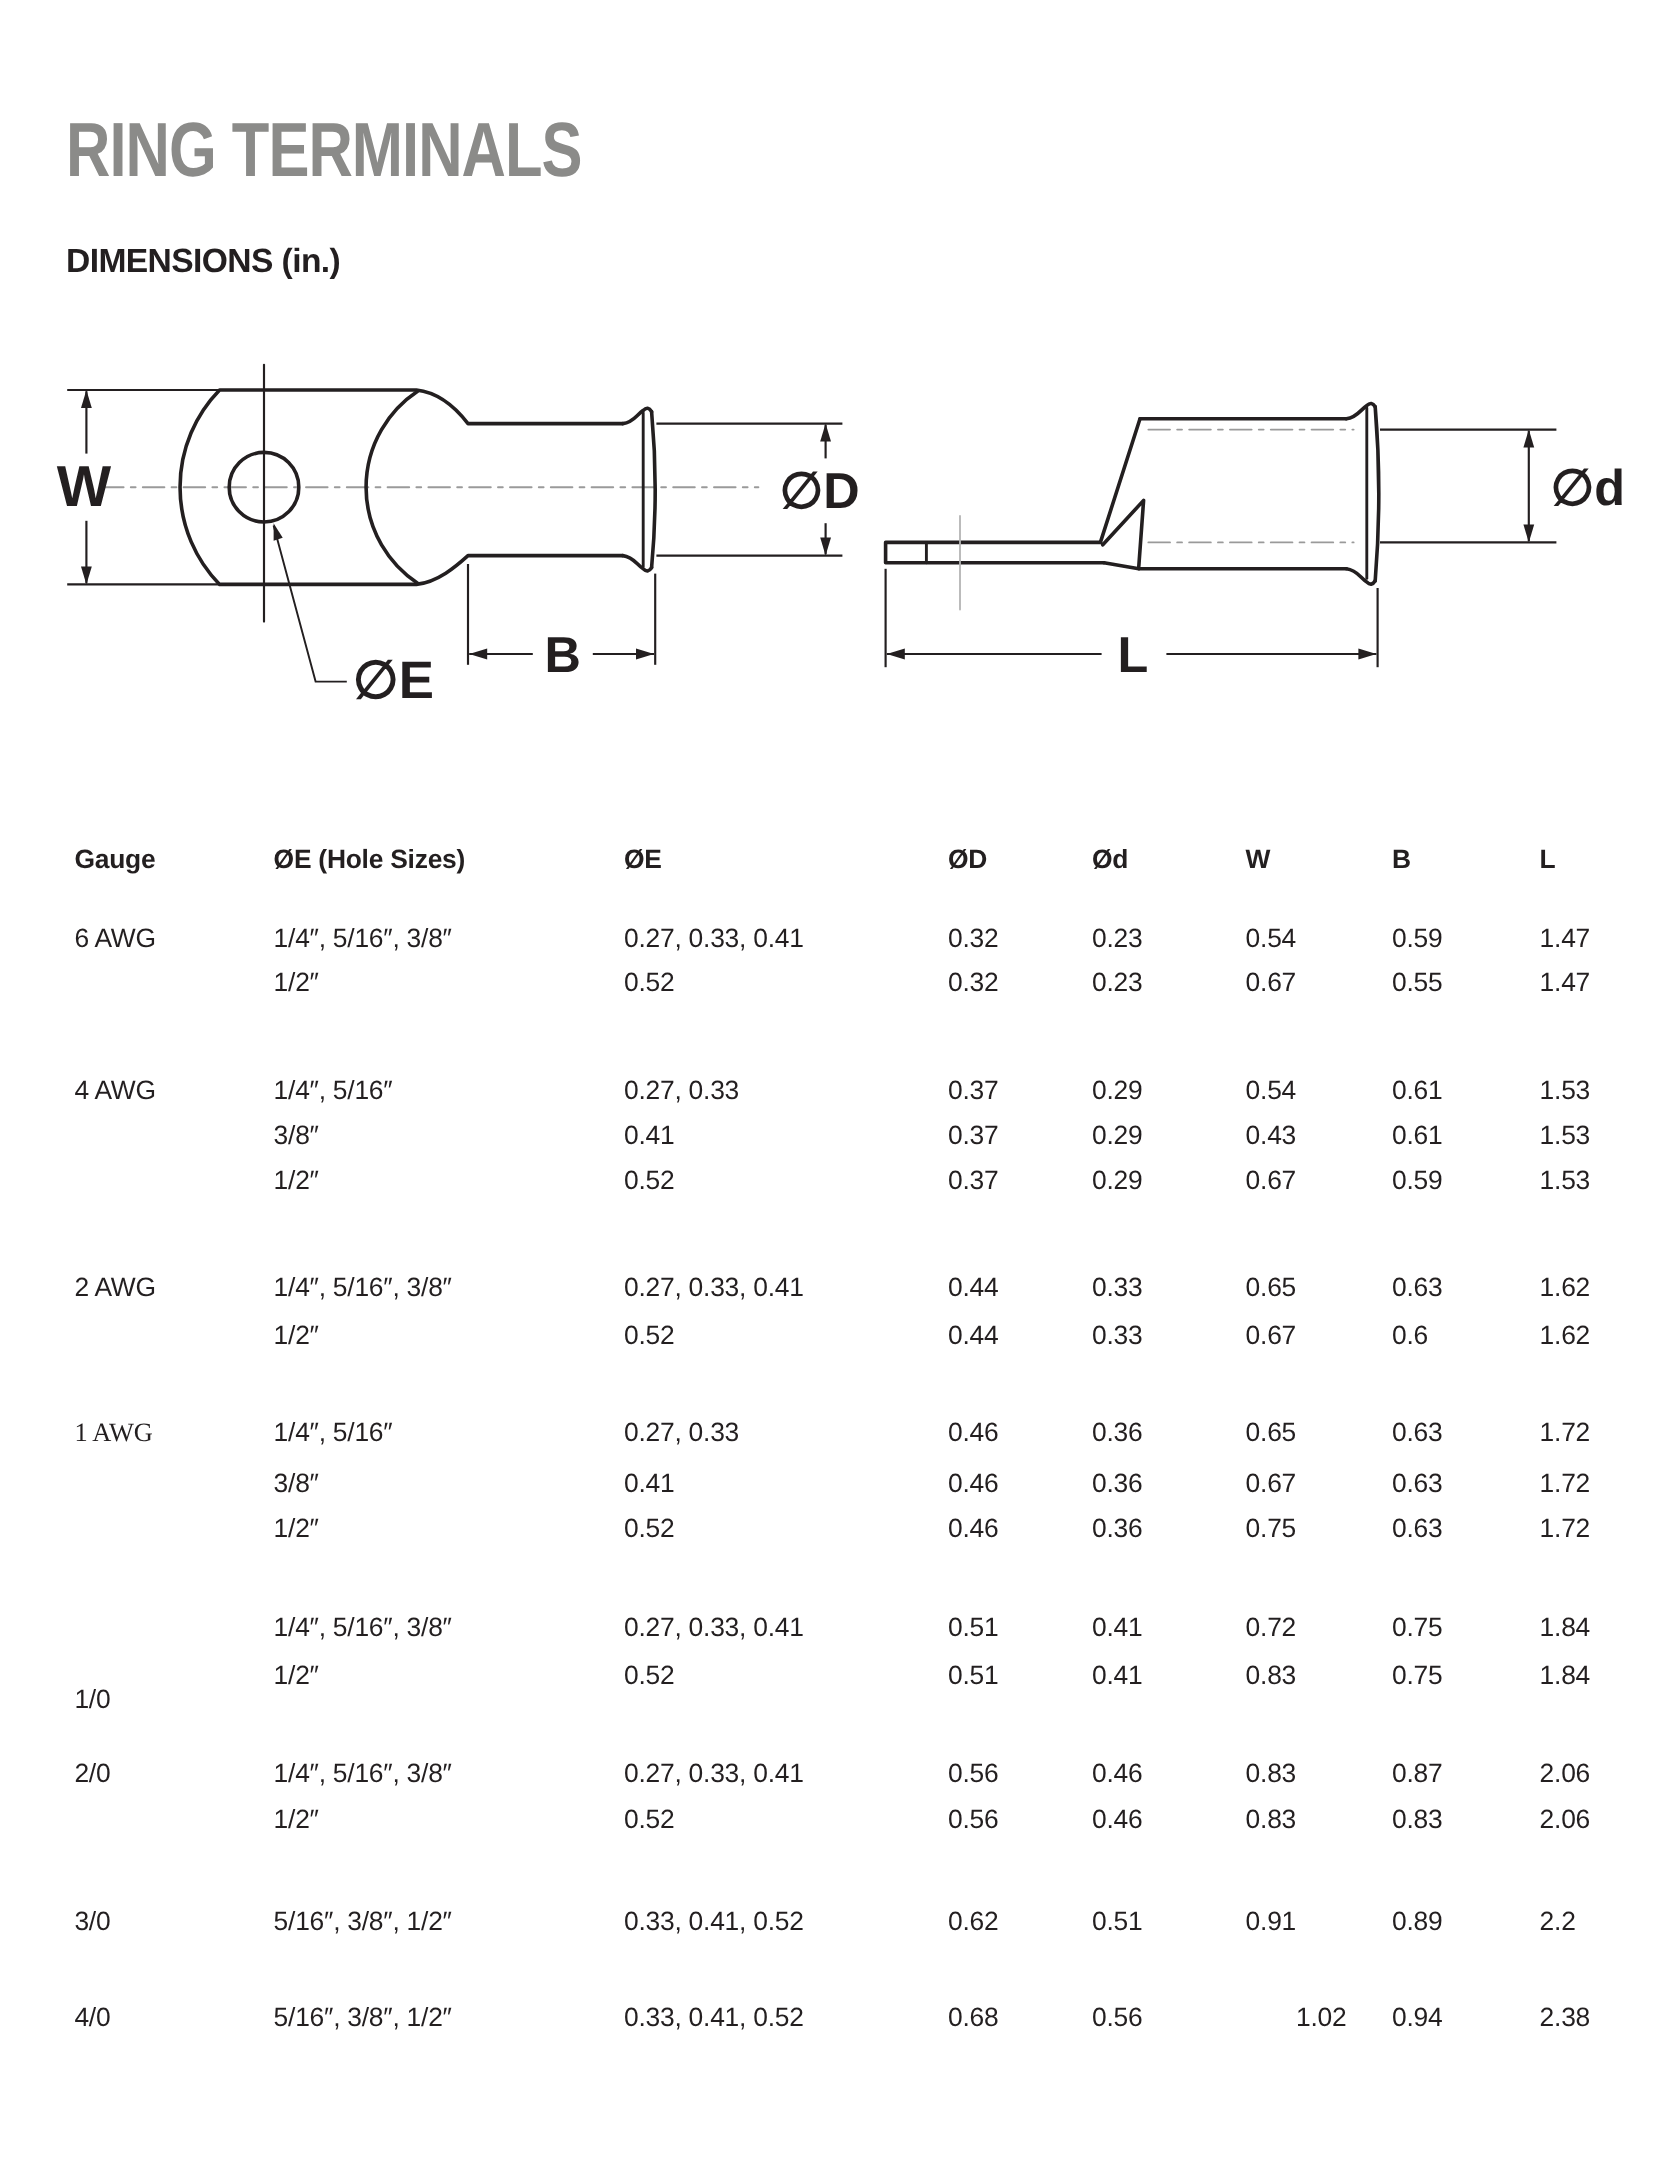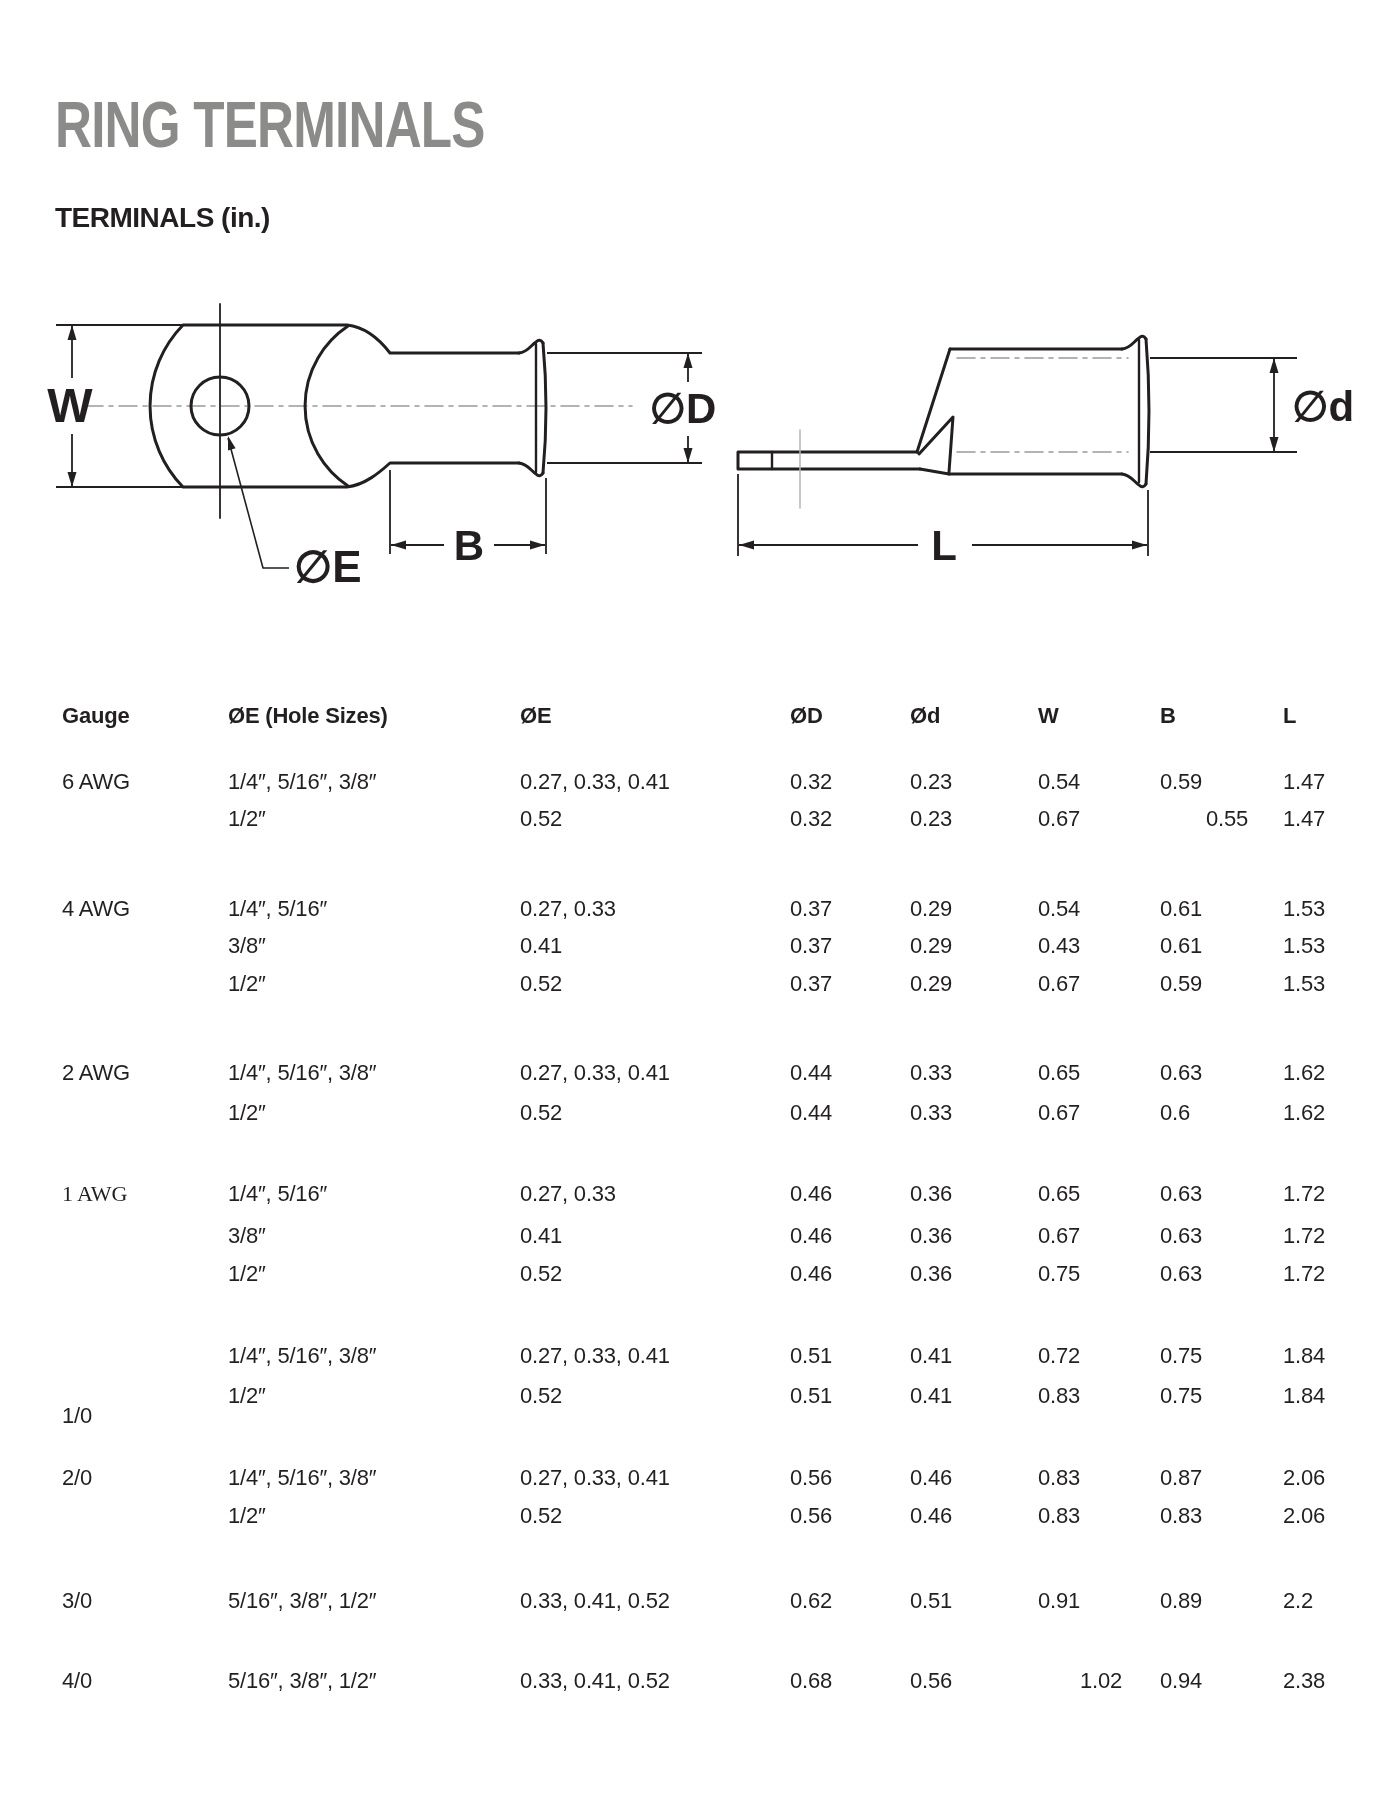--- a/index.html
+++ b/index.html
@@ -22,21 +22,21 @@
     position:absolute;font-size:22px;color:#231f20;white-space:nowrap;
     letter-spacing:-0.2px;
   }
   .header-cell{font-weight:bold;}
   svg text{font-family:"Liberation Sans", sans-serif;font-weight:bold;fill:#231f20;}
 </style>
 </head>
 <body>
 
 <div class="abs" id="page-title">RING TERMINALS</div>
-<div class="abs" id="section-heading">TERMINALS (in.)</div>
+<div class="abs" id="section-heading">DIMENSIONS (in.)</div>
 
 <svg id="diagram-svg" class="abs" width="1400" height="335" viewBox="0 0 1400 335">
 
   <g fill="none" stroke="#231f20" stroke-width="3" stroke-linecap="round" stroke-linejoin="round">
 
     <g stroke="#9a9a9a" stroke-width="1.6">
       <line x1="85" y1="146" x2="632" y2="146" stroke-dasharray="18 6 4 6"></line>
       <line x1="220" y1="44" x2="220" y2="258" stroke="#231f20" stroke-width="1.8"></line>
     </g>
 
@@ -147,21 +147,21 @@
     <span class="cell" style="left: 790px; top: 769px;">0.32</span>
     <span class="cell" style="left: 910px; top: 769px;">0.23</span>
     <span class="cell" style="left: 1038px; top: 769px;">0.54</span>
     <span class="cell" style="left: 1160px; top: 769px;">0.59</span>
     <span class="cell" style="left: 1283px; top: 769px;">1.47</span>
     <span class="cell" style="left: 228px; top: 806px;">1/2″</span>
     <span class="cell" style="left: 520px; top: 806px;">0.52</span>
     <span class="cell" style="left: 790px; top: 806px;">0.32</span>
     <span class="cell" style="left: 910px; top: 806px;">0.23</span>
     <span class="cell" style="left: 1038px; top: 806px;">0.67</span>
-    <span class="cell" style="left: 1160px; top: 806px; margin-left: 46px;">0.55</span>
+    <span class="cell" style="left: 1160px; top: 806px;">0.55</span>
     <span class="cell" style="left: 1283px; top: 806px;">1.47</span>
     <span class="cell" style="left: 62px; top: 896px;">4 AWG</span>
     <span class="cell" style="left: 228px; top: 896px;">1/4″, 5/16″</span>
     <span class="cell" style="left: 520px; top: 896px;">0.27, 0.33</span>
     <span class="cell" style="left: 790px; top: 896px;">0.37</span>
     <span class="cell" style="left: 910px; top: 896px;">0.29</span>
     <span class="cell" style="left: 1038px; top: 896px;">0.54</span>
     <span class="cell" style="left: 1160px; top: 896px;">0.61</span>
     <span class="cell" style="left: 1283px; top: 896px;">1.53</span>
     <span class="cell" style="left: 228px; top: 933px;">3/8″</span>

